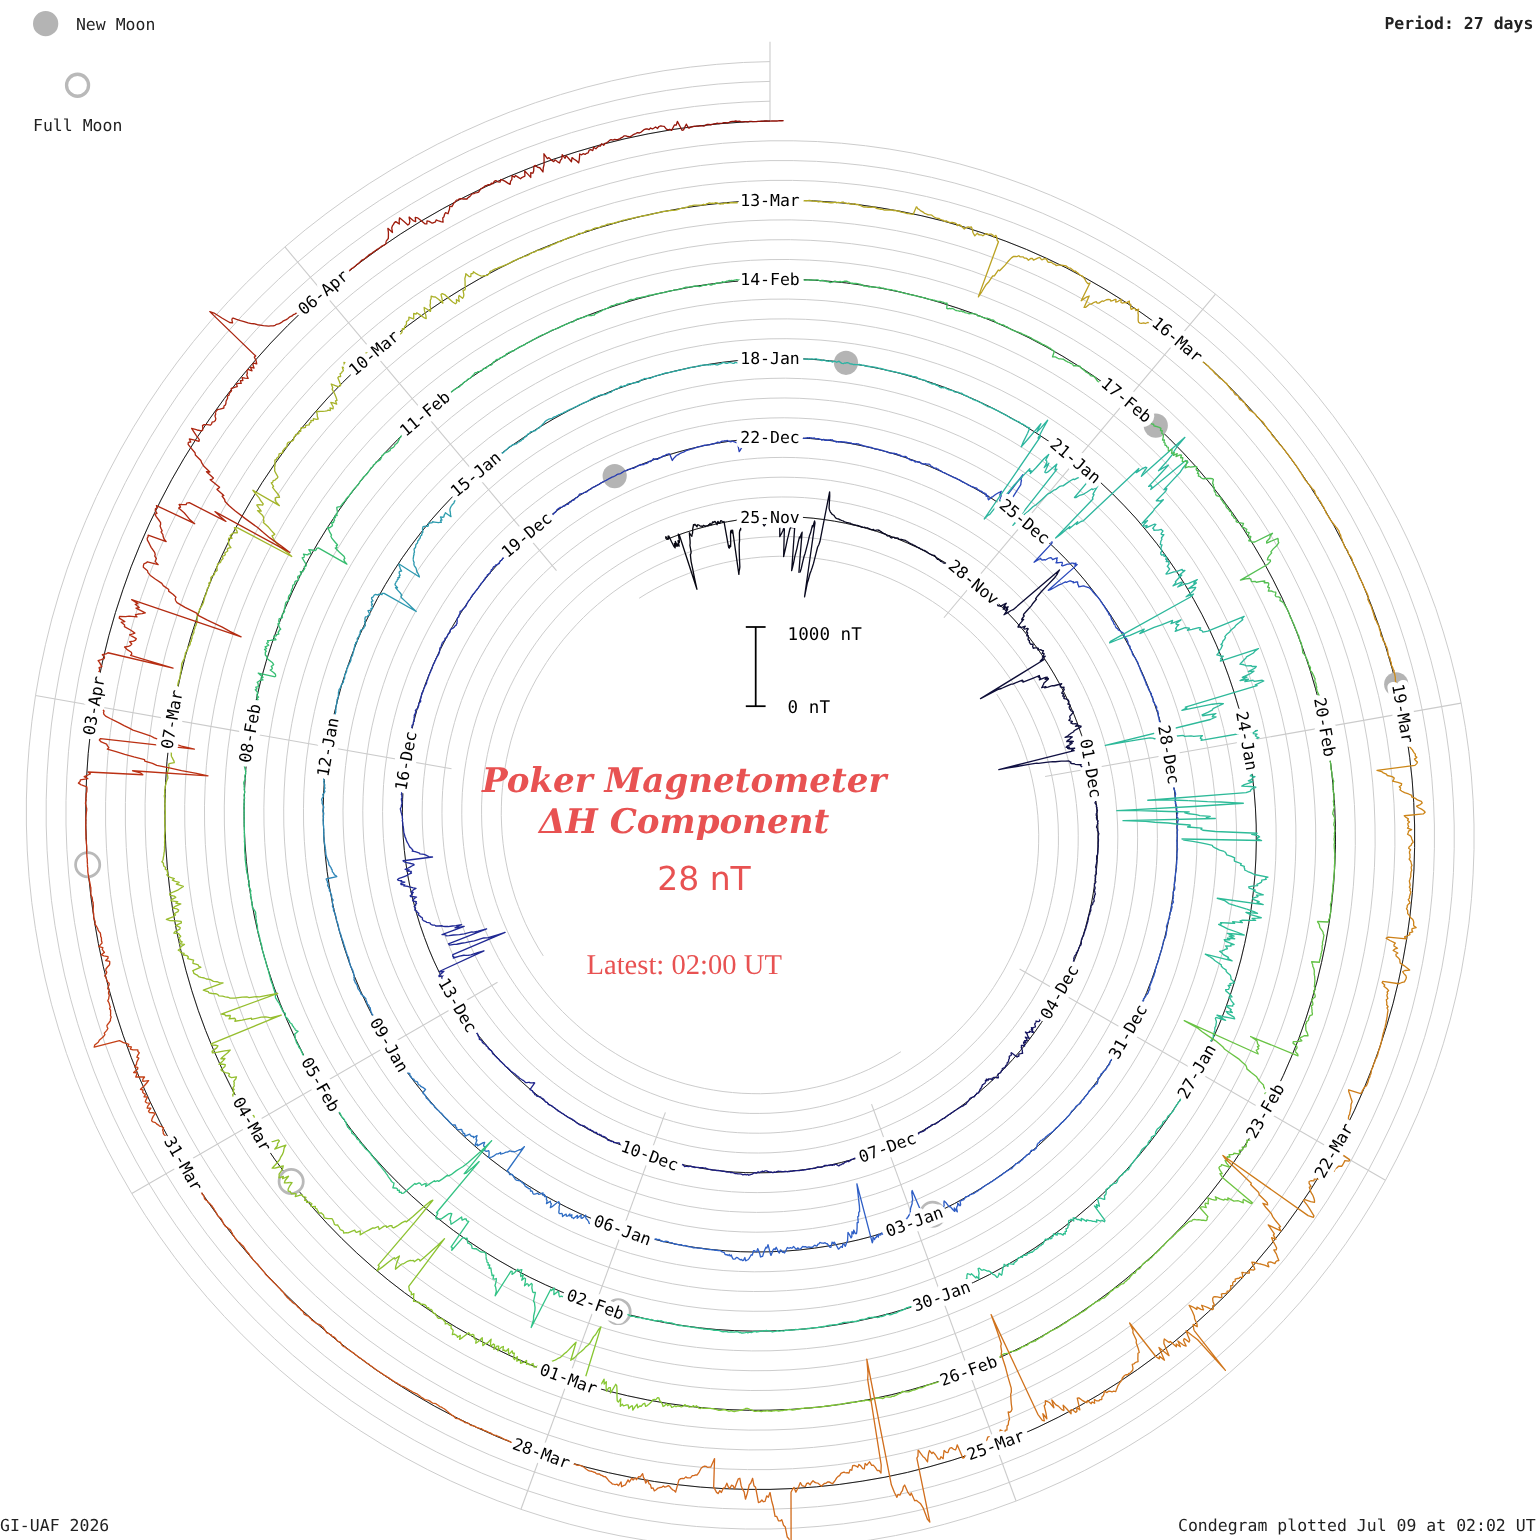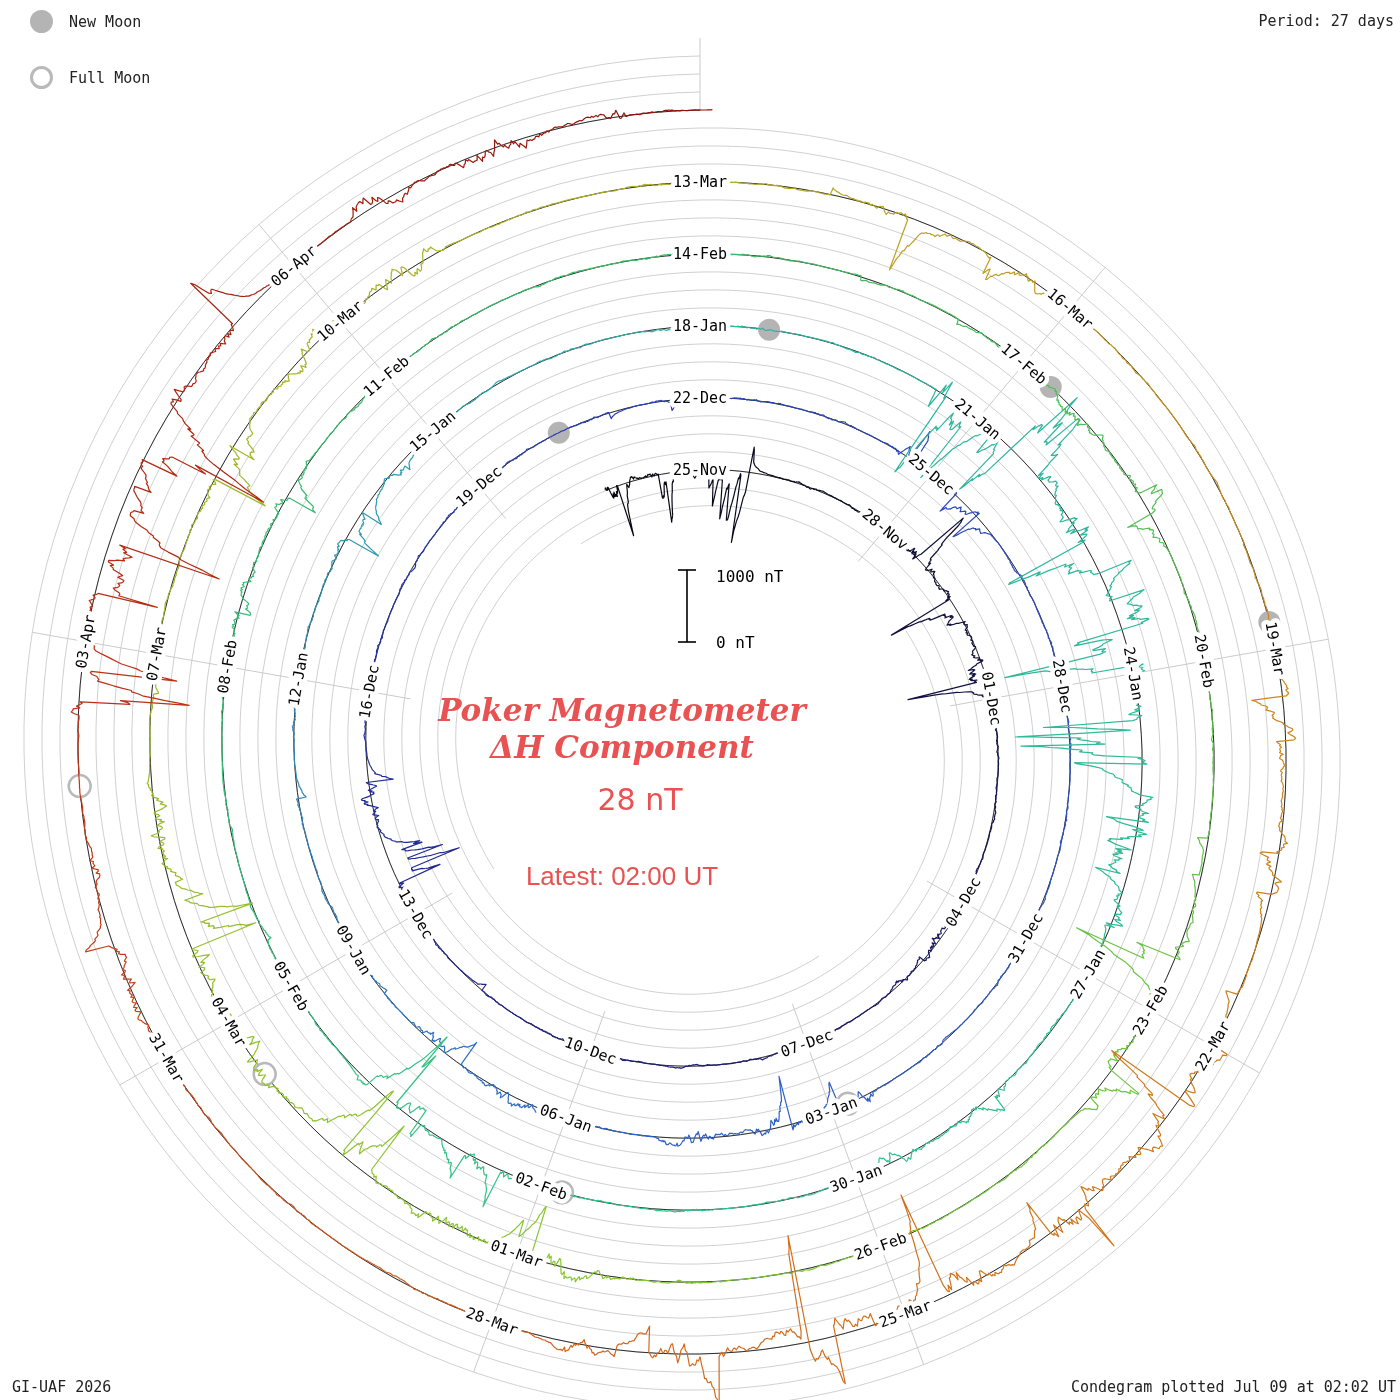--- a/index.html
+++ b/index.html
@@ -1,32 +1,32 @@
 <!DOCTYPE html>
 <html><head>
 <meta charset="utf-8">
 <style>
   html,body{margin:0;padding:0;background:#ffffff;}
   body{width:1400px;height:1400px;position:relative;font-family:"DejaVu Sans Mono",monospace;color:#1a1a1a;}
   .stage{position:absolute;left:0;top:0;width:1400px;height:1400px;overflow:hidden;}
   svg.plot{position:absolute;left:0;top:0;}
   .corner{position:absolute;font-size:15px;color:#222;white-space:nowrap;}
-  .corner.tr{top:12px;right:6px;}
-  .corner.bl{bottom:4px;left:12px;}
+  .corner.tr{top:12px;right:6px;font-weight:bold;}
+  .corner.bl{bottom:4px;left:0;}
   .corner.br{bottom:4px;right:4px;}
   .legend-row{position:absolute;left:30px;display:flex;align-items:center;gap:16px;font-size:15px;color:#222;}
   .legend-row.r1{top:10px;}
-  .legend-row.r2{top:66px;}
+  .legend-row.r2{top:66px;flex-direction:column;}
   .moon-glyph{display:inline-block;border-radius:50%;box-sizing:border-box;}
   .moon-glyph.new{width:23px;height:23px;background:#b4b4b4;}
   .moon-glyph.full{width:23px;height:23px;background:#ffffff;border:3px solid #b9b9b9;}
   .center-overlay{position:absolute;left:0;top:692px;width:1244px;text-align:center;color:#e85252;pointer-events:none;}
   .c-title{font-family:"DejaVu Serif",serif;font-style:italic;font-weight:bold;font-size:31px;line-height:37px;}
   .c-value{font-family:"DejaVu Sans",sans-serif;font-size:30px;margin-top:16px;padding-left:36px;}
-  .c-latest{font-family:Liberation Sans, sans-serif;font-size:26px;line-height:31px;margin-top:44px;}
+  .c-latest{font-family:Liberation Serif, serif;font-size:26px;line-height:31px;margin-top:44px;}
   .date-label{font-family:"DejaVu Sans Mono",monospace;font-size:15px;fill:#000;stroke:#ffffff;stroke-width:9;paint-order:stroke;stroke-linejoin:round;text-anchor:middle;}
   .sb-line{stroke:#000;stroke-width:1.6;}
   .sb-label{font-family:"DejaVu Sans Mono",monospace;font-size:16px;fill:#000;}
 </style>
 </head>
 <body>
 
 <div class="stage">
 
   <svg class="plot" width="1400" height="1400" viewBox="0 0 1400 1400">

